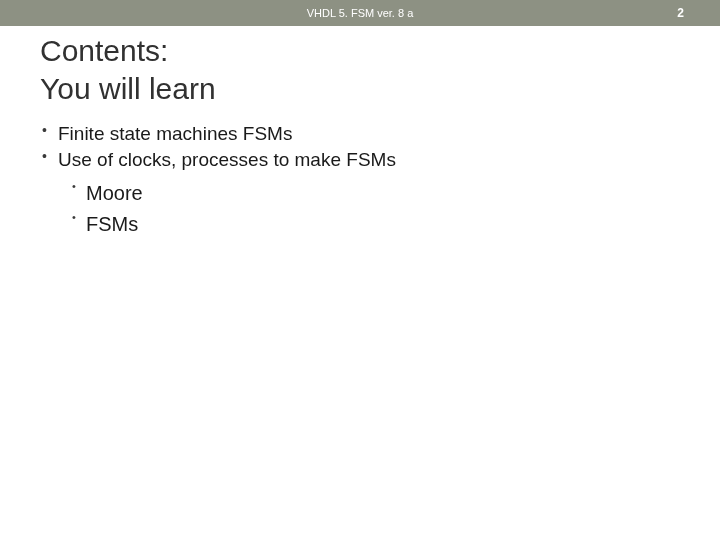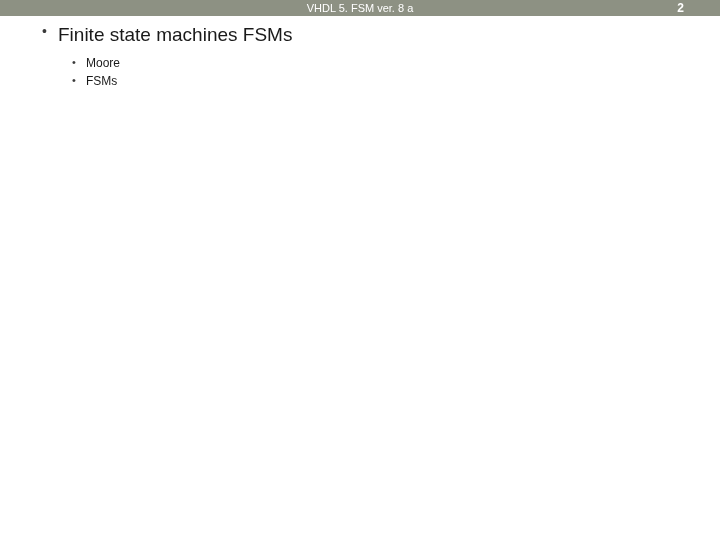--- a/index.html
+++ b/index.html
@@ -10,21 +10,21 @@
     body {
       width: 720px;
       height: 540px;
       background: #ffffff;
       font-family: Arial, Helvetica, sans-serif;
       position: relative;
       overflow: hidden;
     }
     .header-bar {
       width: 100%;
-      height: 16px;
+      height: 26px;
       background: #8d9183;
       display: flex;
       align-items: center;
       justify-content: center;
       position: relative;
     }
     .header-title {
       color: #ffffff;
       font-size: 11px;
       font-weight: normal;
@@ -66,21 +66,21 @@
       top: 0;
       font-size: 14px;
       color: #3a3a3a;
     }
     .sub-bullet-list {
       list-style: none;
       padding-left: 30px;
       margin-top: 6px;
     }
     .sub-bullet-list li {
-      font-size: 12px;
+      font-size: 20px;
       color: #1a1a1a;
       line-height: 1.55;
       position: relative;
       padding-left: 16px;
     }
     .sub-bullet-list li::before {
       content: "•";
       position: absolute;
       left: 2px;
       top: 0;
@@ -90,22 +90,27 @@
   </style>
 </head>
 <body>
 
 <div class="header-bar">
   <span class="header-title">VHDL 5. FSM ver. 8 a</span>
   <span class="page-number">2</span>
 </div>
 
 <div class="content">
+  <h1 class="slide-title">
+    <span>Contents:</span><br>
+    <span>You will learn</span>
+  </h1>
 
   <ul class="bullet-list">
     <li>Finite state machines FSMs</li>
+    <li>Use of clocks, processes to make FSMs</li>
   </ul>
 
   <ul class="sub-bullet-list">
     <li>Moore</li>
     <li>FSMs</li>
   </ul>
 </div>
 
 </body></html>

